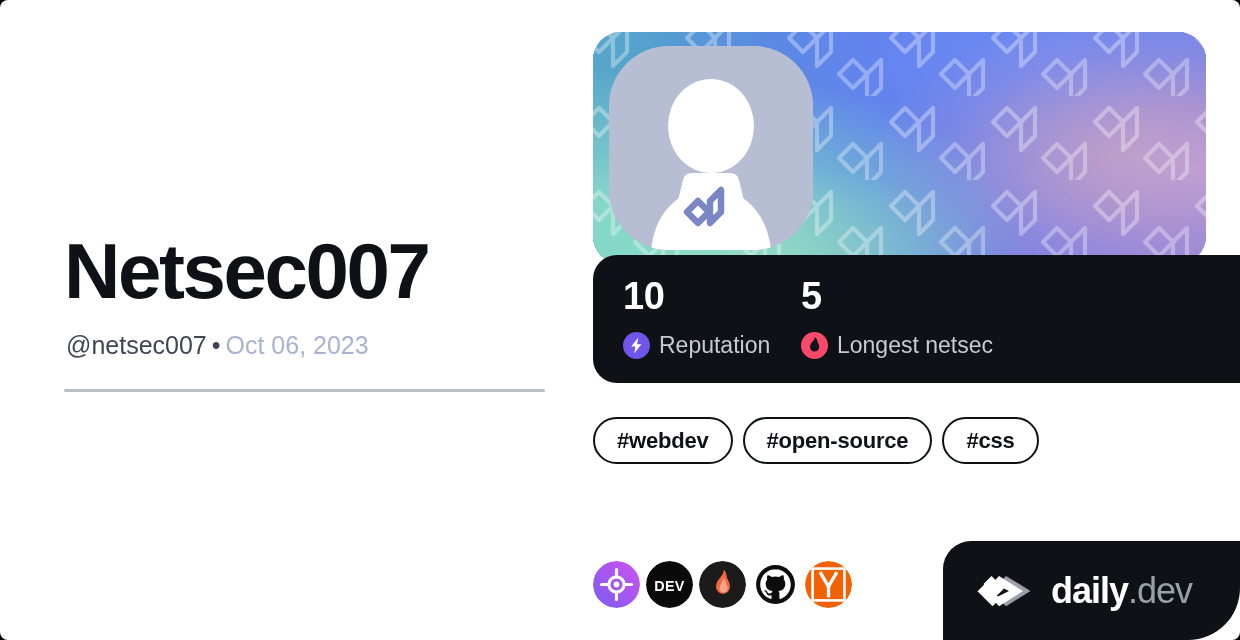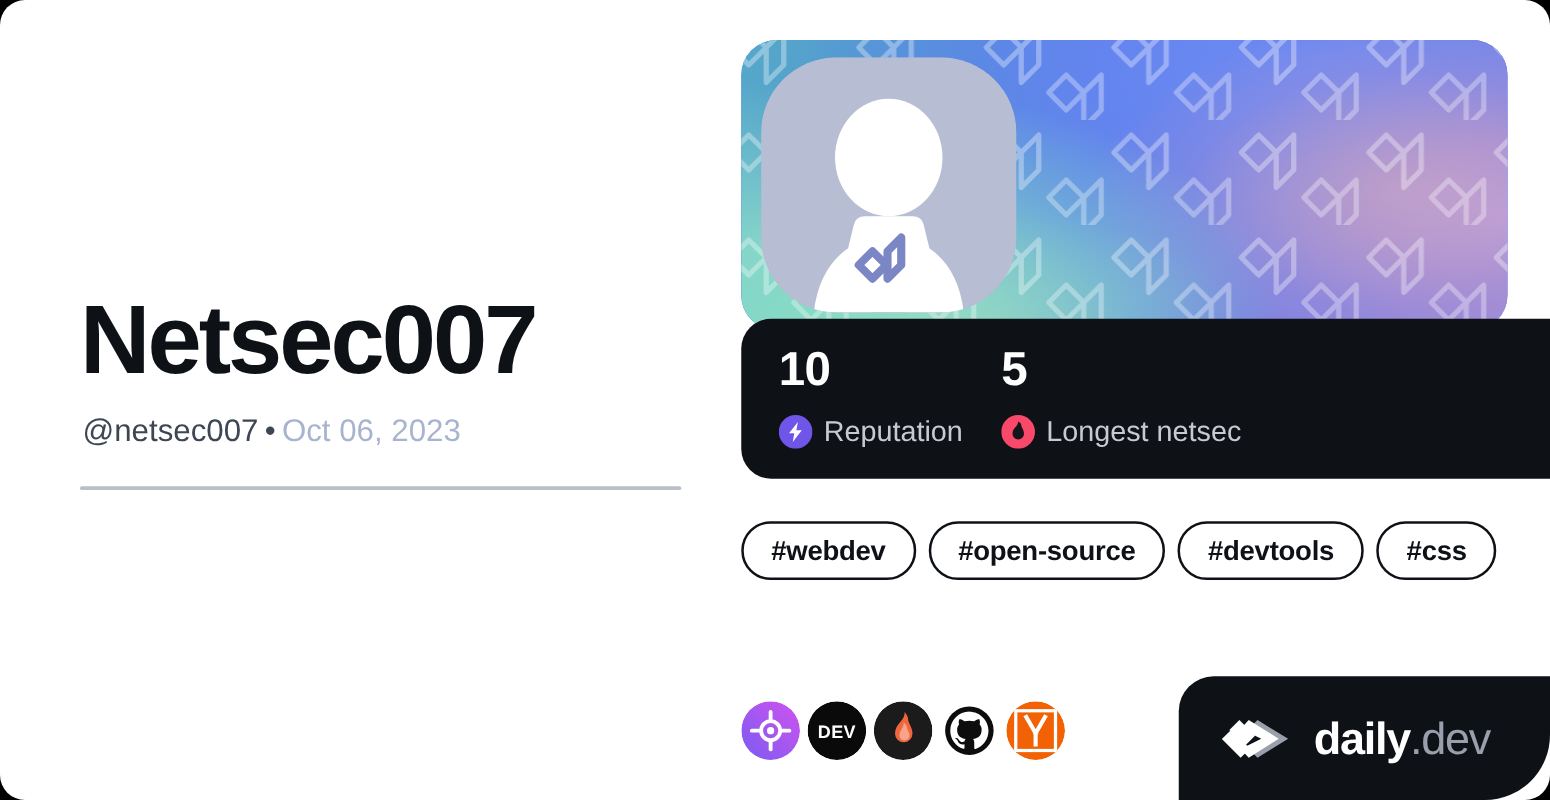--- a/index.html
+++ b/index.html
@@ -12,21 +12,21 @@
     overflow: hidden;
   }
 
   
   #devcard {
     position: absolute;
     left: 0; top: 0;
     width: 1240px;
     height: 640px;
     background: #ffffff;
-    border-radius: 20px;
+    border-radius: 8px;
     overflow: hidden;
   }
 
   
   #left-panel {
     position: absolute;
     left: 64px;
     top: 0;
     width: 482px;
     height: 640px;
@@ -303,21 +303,20 @@
           </svg>
           <span class="stat-label">Longest netsec</span>
         </div>
       </div>
 
     </div>
 
     <div id="tags">
       <div class="tag">#webdev</div>
       <div class="tag">#open-source</div>
-      <div class="tag">#devtools</div>
       <div class="tag">#css</div>
     </div>
 
     <div id="sources">
 
       <div class="source-icon">
         <svg viewBox="0 0 47 47" width="47" height="47">
           <defs>
             <linearGradient id="tgrad" x1="0" y1="1" x2="1" y2="0">
               <stop offset="0%" stop-color="#7a5cf0"></stop>

